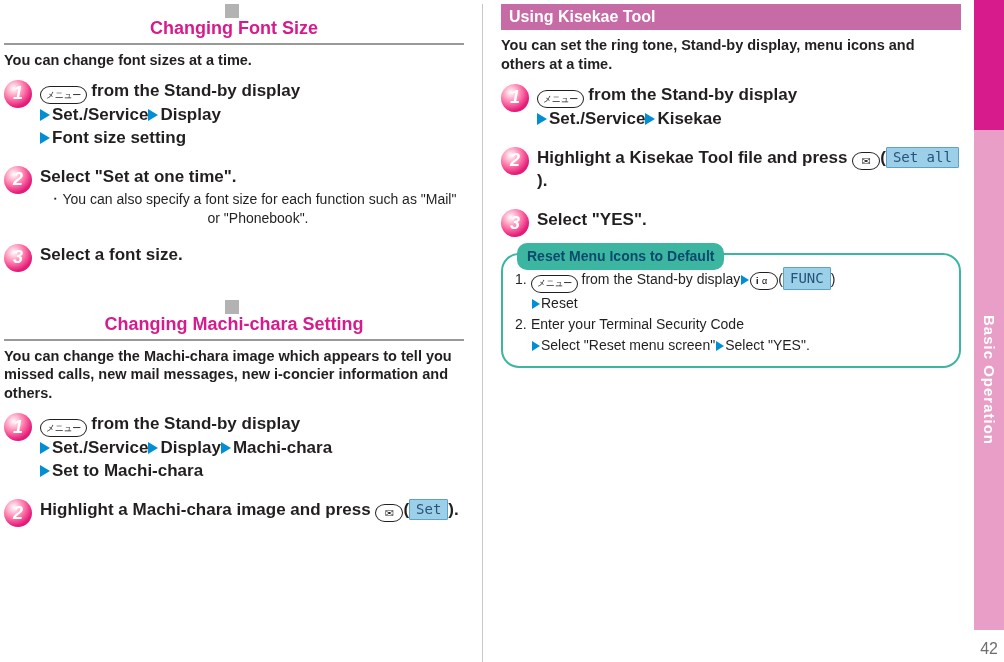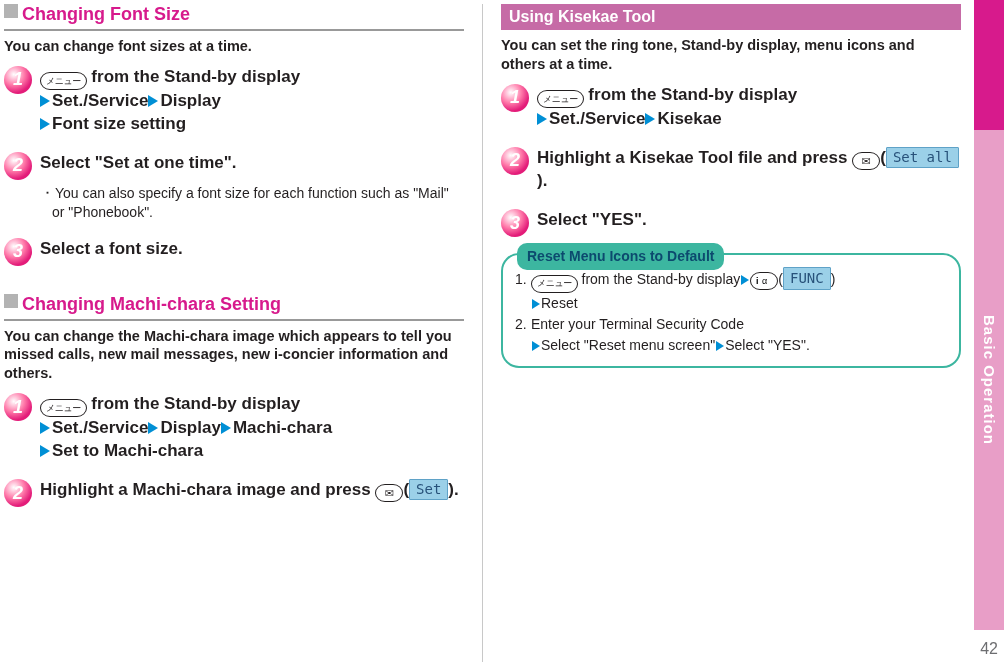--- a/index.html
+++ b/index.html
@@ -56,21 +56,23 @@
     .page-number {
       position: absolute;
       right: 6px;
       bottom: 4px;
       font-size: 16px;
       color: #6d6e71;
     }
     
     .sq-header {
       display: flex;
+      align-items: center;
       margin-bottom: 4px;
+      flex-direction: column;
     }
     .sq {
       width: 14px;
       height: 14px;
       background: #b3b3b3;
       margin-right: 4px;
       flex-shrink: 0;
     }
     .magenta-title {
       color: #d71a8c;
@@ -119,22 +121,23 @@
       flex: 1;
       font-size: 17px;
       font-weight: bold;
       line-height: 1.35;
     }
     .step-note {
       font-weight: normal;
       font-size: 14px;
       padding-left: 12px;
       text-indent: -8px;
-      margin-top: 9px;
+      margin-top: 1px;
       line-height: 1.35;
+      text-align: center;
     }
     
     .oval-btn {
       display: inline-flex;
       align-items: center;
       justify-content: center;
       border: 1.5px solid #231f20;
       border-radius: 10px / 50%;
       background: #fff;
       height: 18px;

